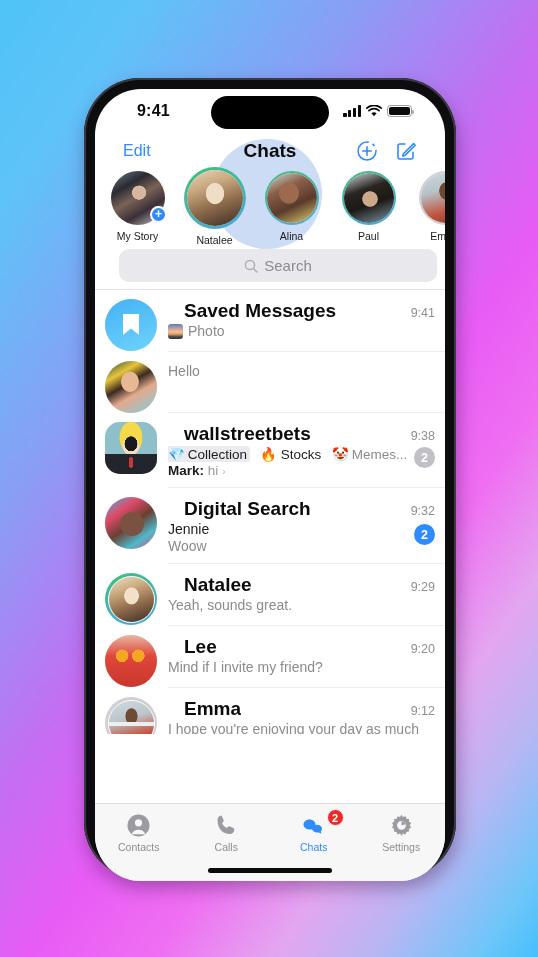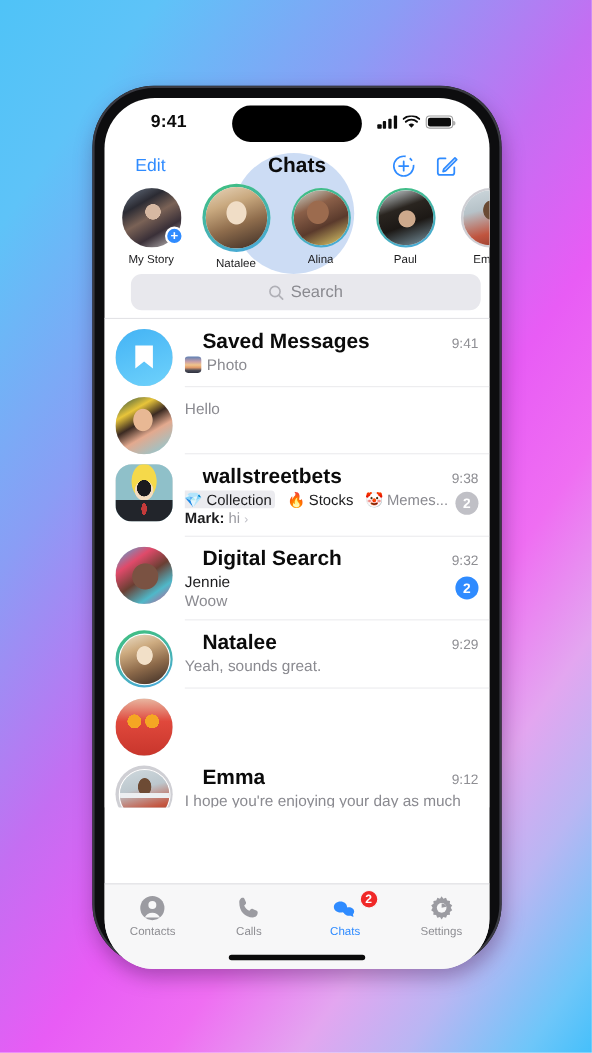--- a/index.html
+++ b/index.html
@@ -456,20 +456,30 @@
       </div>
     </div>
 
     <div class="row">
       <div class="avwrap">
             <div class="avatar">
         <div class="pic" style="background:linear-gradient(#e8b6a0 0%,#e0483c 40%,#c8362c 100%)"></div>
         <div class="pic" style="background:radial-gradient(circle 8px at 33% 40%,#f5a623 78%,transparent 80%),radial-gradient(circle 8px at 64% 40%,#f5a623 78%,transparent 80%)"></div>
       </div>
           </div>
+      <div class="body">
+        <div class="top">
+          <div class="title">Lee</div>
+          <div class="meta">
+                <span class="time">9:20</span>
+              </div>
+        </div>
+        <div class="snippet">Mind if I invite my friend?</div>
+        <div style="height:12px"></div>
+      </div>
     </div>
 
     <div class="row">
       <div class="avwrap">
             <div class="avatar ringed gray">
         <div class="inner">
           <div style="background:linear-gradient(165deg,#cfd9de 0%,#bcc7cd 38%,#c4553f 74%,#8e3a2c 100%)"></div>
           <div style="background:radial-gradient(ellipse at 50% 34%,#6d4b34 18%,transparent 20%)"></div>
           <div style="background:linear-gradient(#0000 46%,#eceff1 46%,#eceff1 56%,#0000 56%)"></div>
         </div>

